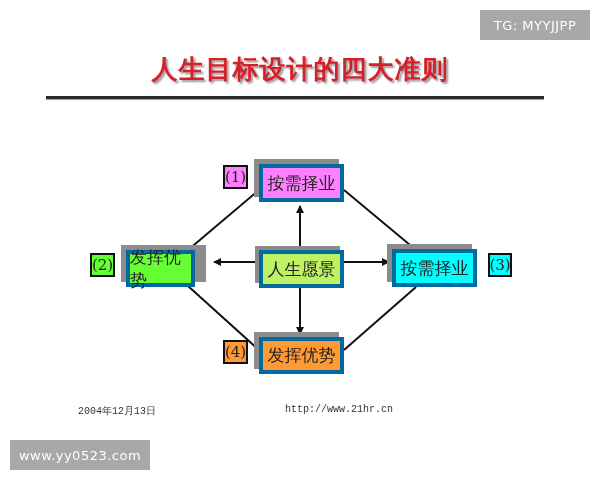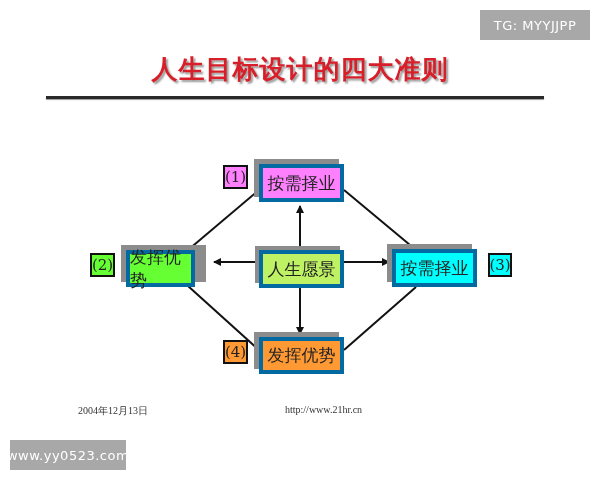--- a/index.html
+++ b/index.html
@@ -8,21 +8,21 @@
     background: #ffffff;
     font-family: "DejaVu Serif", "Liberation Serif", serif;
   }
   .watermark {
     position: absolute; background: #a8a8a8; color: #ffffff;
     font-family: "DejaVu Sans", "Liberation Sans", sans-serif;
     font-size: 13px; letter-spacing: 0.5px;
     display: flex; align-items: center; justify-content: center;
   }
   #wm-top { left: 480px; top: 10px; width: 110px; height: 30px; }
-  #wm-bottom { left: 10px; top: 440px; width: 116px; height: 30px; }
+  #wm-bottom { left: 10px; top: 440px; width: 140px; height: 30px; }
 
   .title {
     position: absolute; left: 0; width: 600px; top: 52px; text-align: center;
     font-family: "DejaVu Sans", "Liberation Sans", sans-serif;
     font-weight: bold; font-size: 26px; color: #d81e28;
     letter-spacing: 1px;
     text-shadow: 2px 2px 2px #9a9a9a;
   }
   .title-rule {
     position: absolute; left: 46px; width: 498px; top: 96px; height: 3px;
@@ -42,21 +42,21 @@
   .tag {
     position: absolute; border: 2px solid #111; box-sizing: border-box;
     display: flex; align-items: center; justify-content: center;
     font-size: 15px; color: #222;
     font-family: "DejaVu Serif", "Liberation Serif", serif;
   }
   svg.lines { position: absolute; left: 0; top: 0; z-index: 0; }
 
   .footer {
     position: absolute; top: 404px; font-size: 10px; color: #333;
-    font-family: Liberation Serif, serif;
+    font-family: Liberation Mono, monospace;
   }
 </style>
 </head>
 <body>
 
 <div class="watermark" id="wm-top">TG: MYYJJPP</div>
 
 <div class="title">人生目标设计的四大准则</div>
 <div class="title-rule"></div>
 

